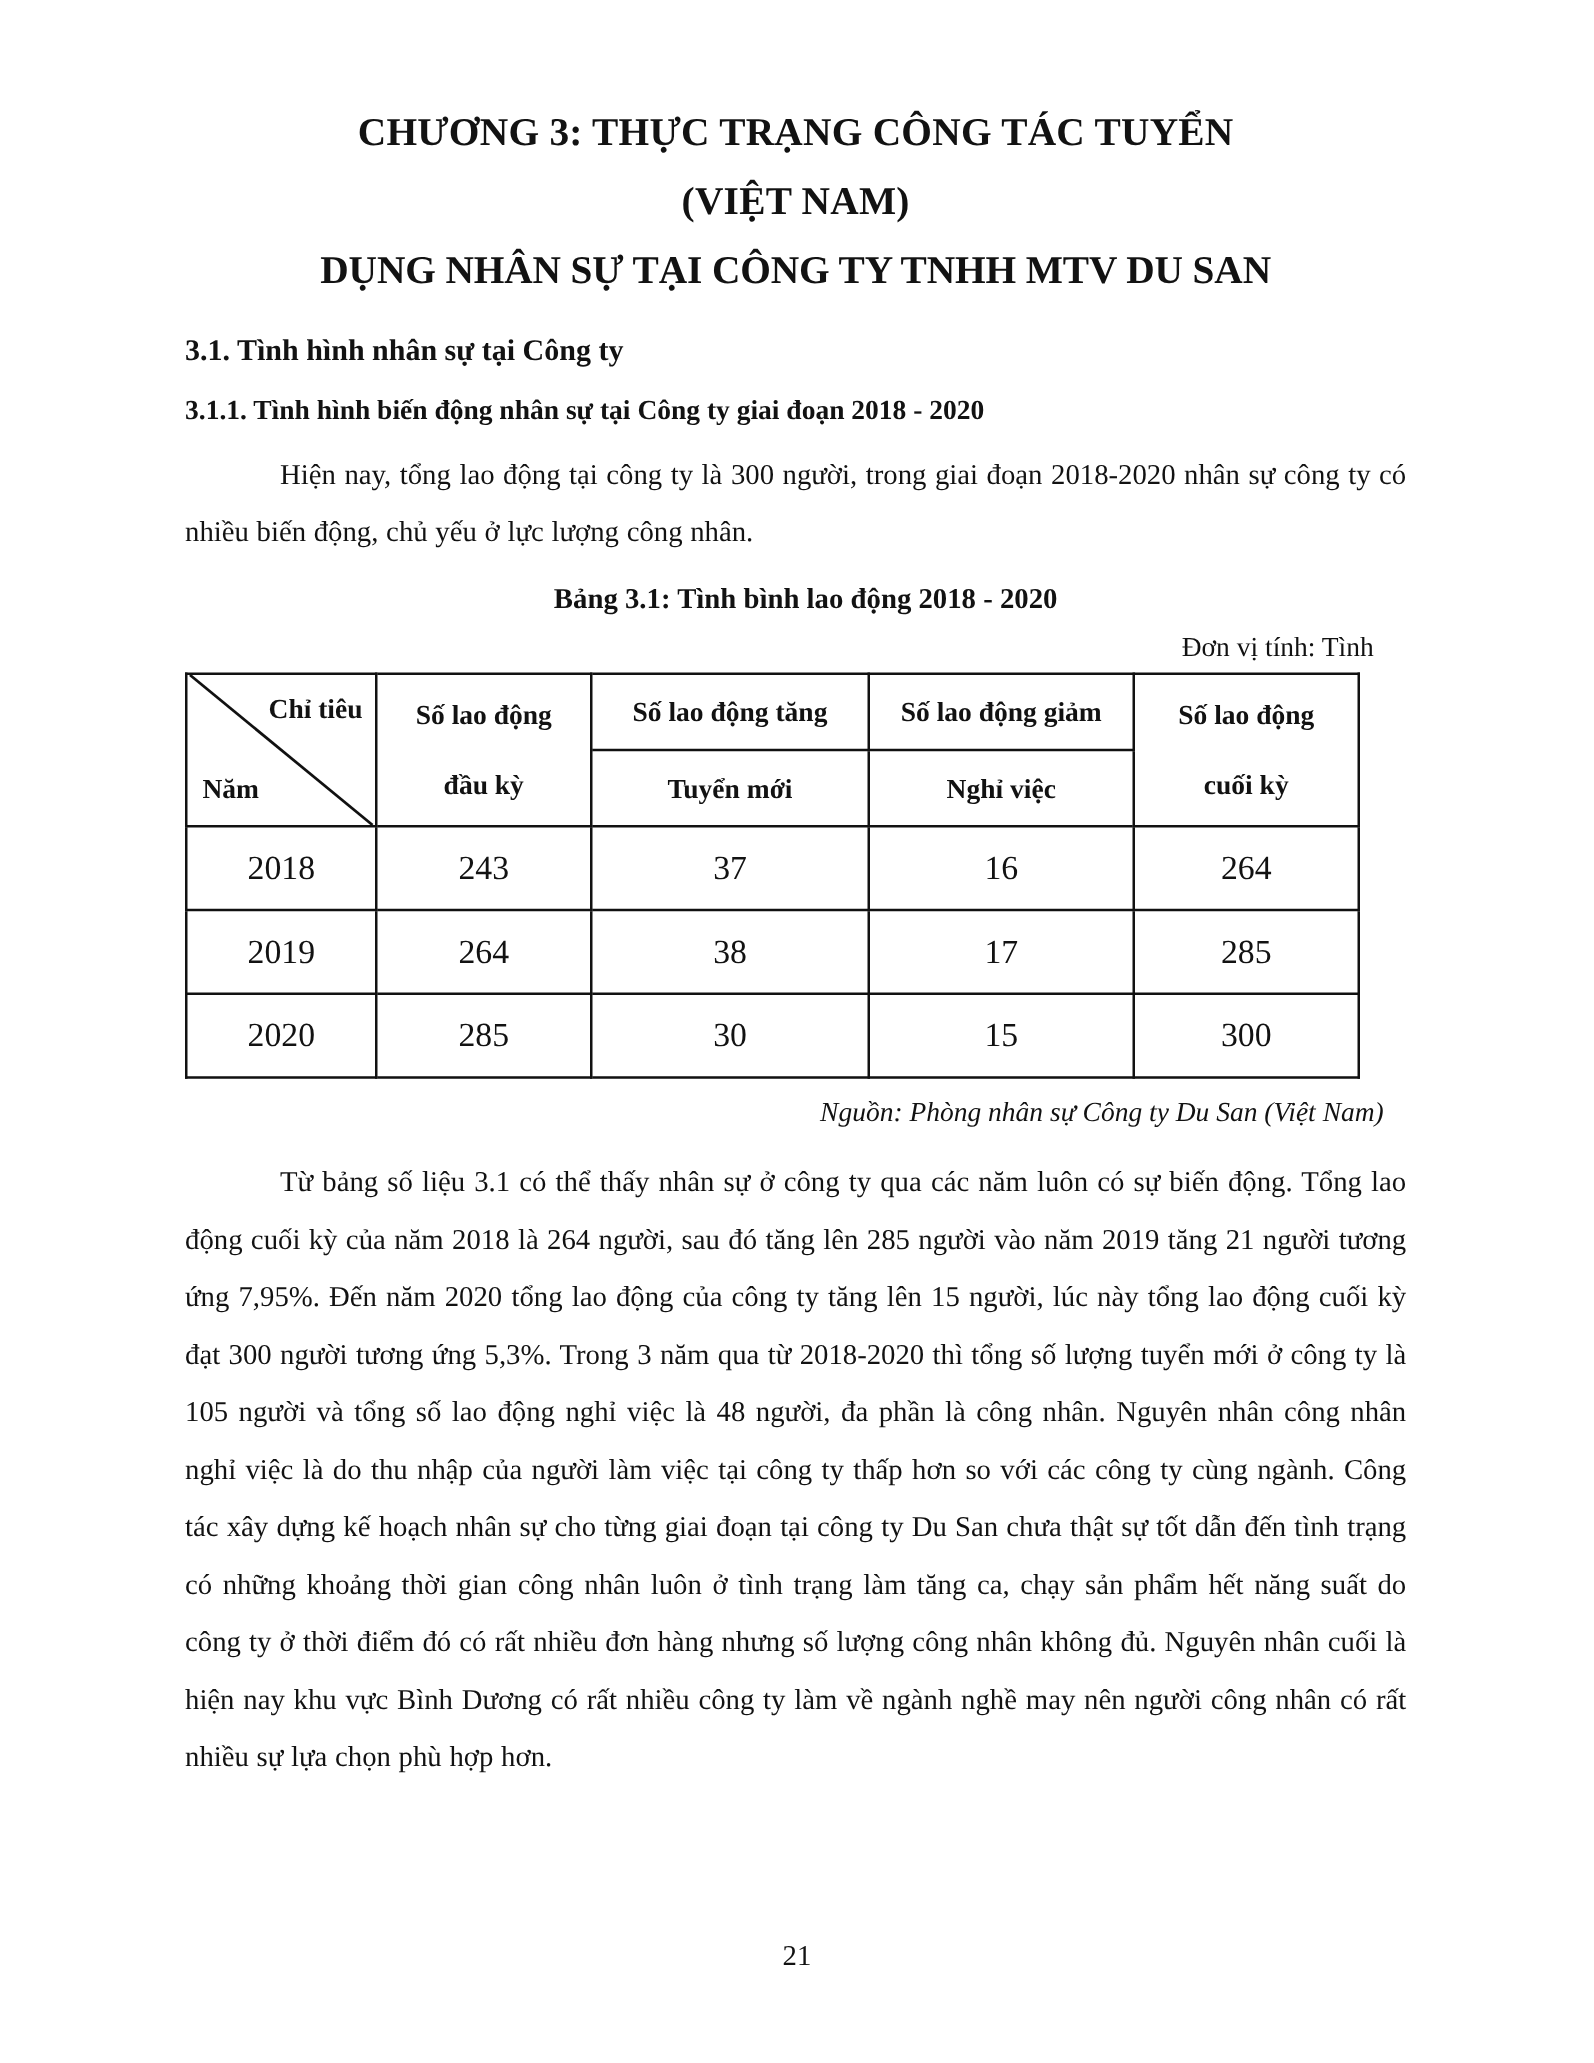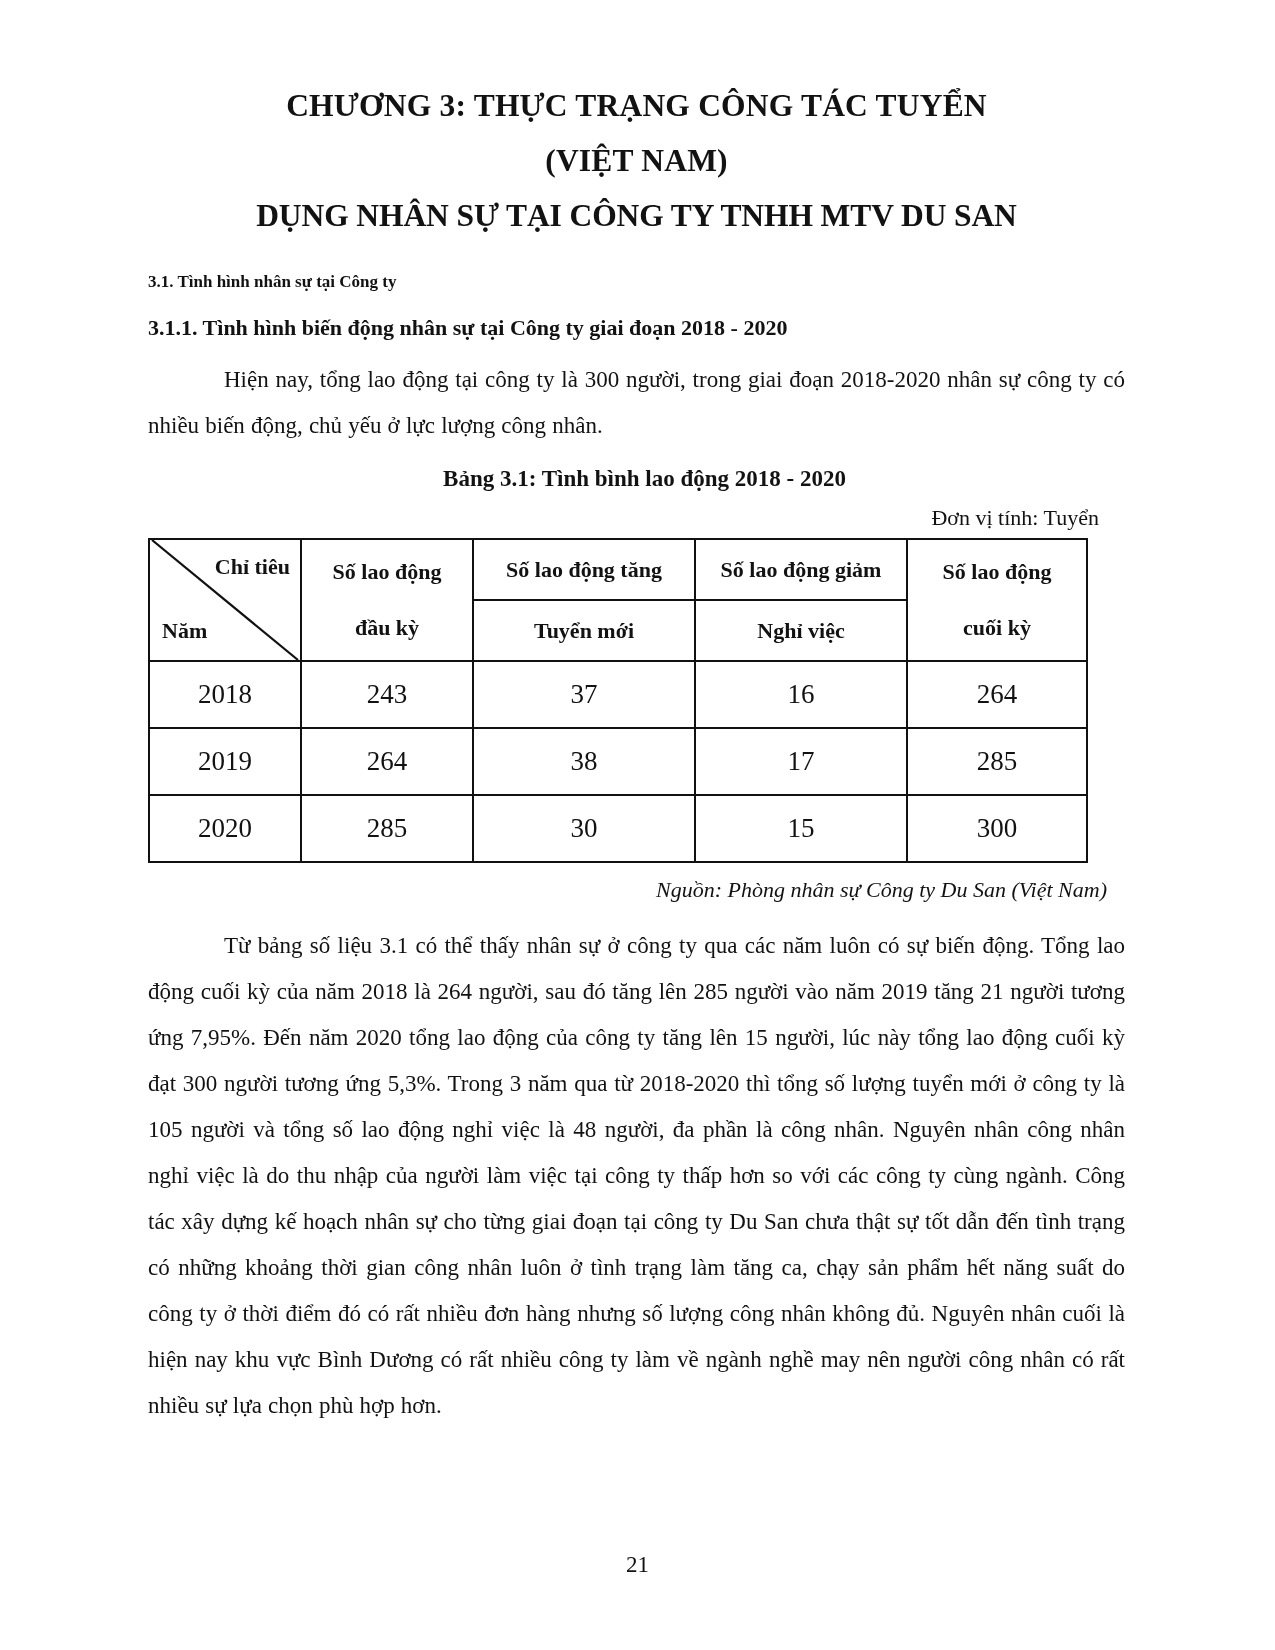--- a/index.html
+++ b/index.html
@@ -37,21 +37,21 @@
   }
   .chapter-title .tl {
     display: block;
     white-space: nowrap;
   }
   .chapter-title .tl.l2 { letter-spacing: -0.1px; }
 
   
   .heading {
     font-weight: bold;
-    font-size: 17px;
+    font-size: 24px;
     margin: 0;
     line-height: 25px;
   }
   .heading-1 { margin-top: 26px; }
   .heading-2 { margin-top: 21px; font-size: 22px; }
 
   
   .para {
     font-size: 23px;
     line-height: 46px;
@@ -191,21 +191,21 @@
   </h1>
 
   <h2 class="heading heading-1">3.1. Tình hình nhân sự tại Công ty</h2>
 
   <h3 class="heading heading-2">3.1.1. Tình hình biến động nhân sự tại Công ty giai đoạn 2018 - 2020</h3>
 
   <p class="para intro">Hiện nay, tổng lao động tại công ty là 300 người, trong giai đoạn 2018-2020 nhân sự công ty có nhiều biến động, chủ yếu ở lực lượng công nhân.</p>
 
   <div class="table-caption">Bảng 3.1: Tình bình lao động 2018 - 2020</div>
 
-  <div class="table-unit">Đơn vị tính: Tuyển</div>
+  <div class="table-unit">Đơn vị tính: Tình</div>
 
   <table class="data-table">
     <colgroup>
       <col class="col-year">
       <col class="col-start">
       <col class="col-hire">
       <col class="col-leave">
       <col class="col-end">
     </colgroup>
     <thead>

